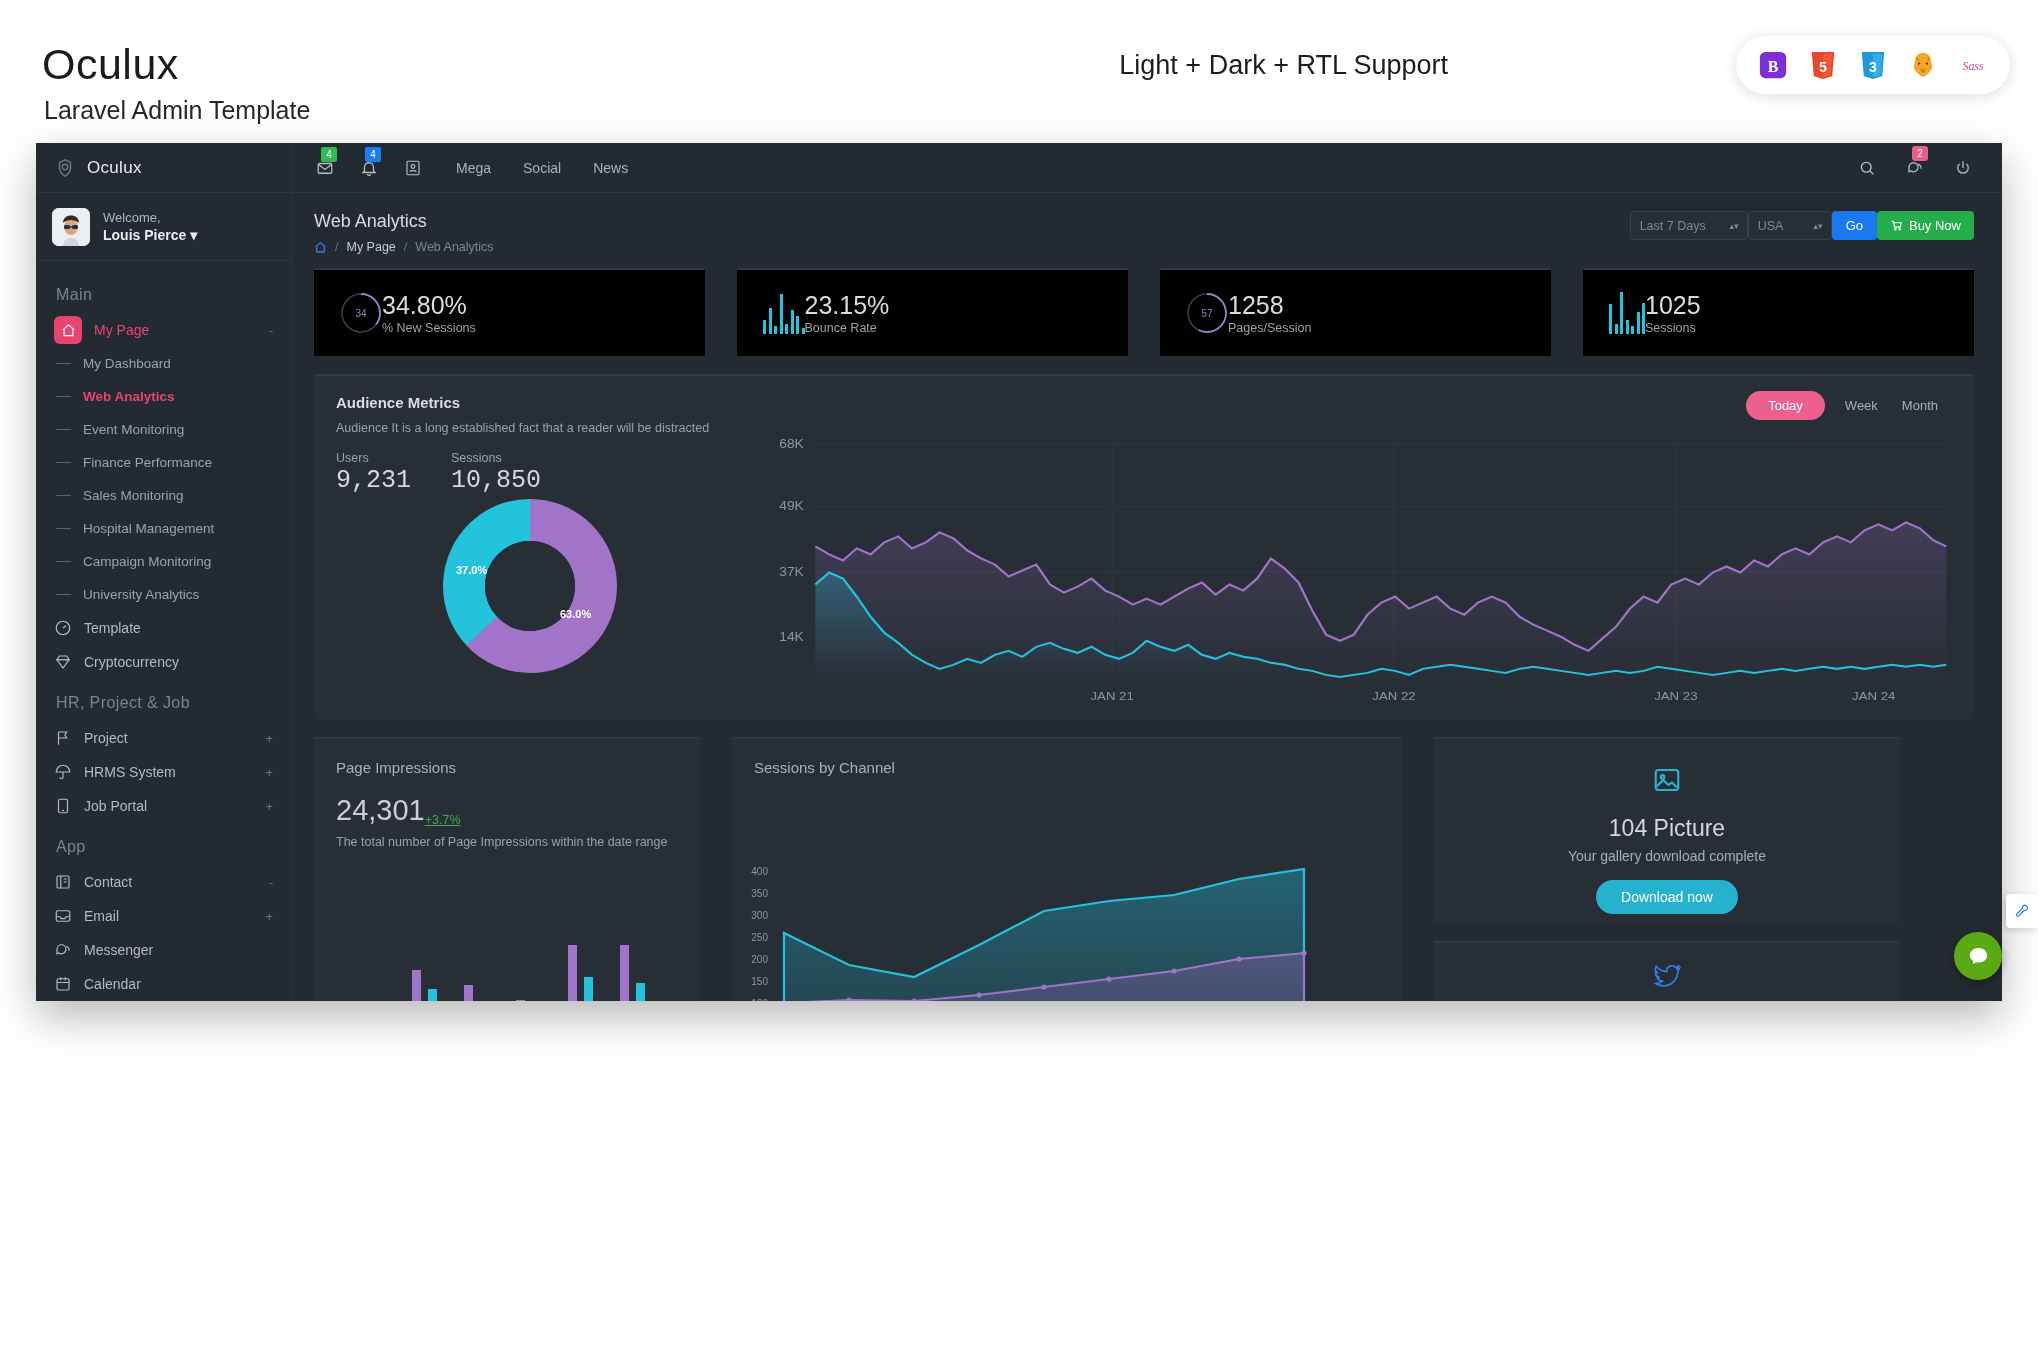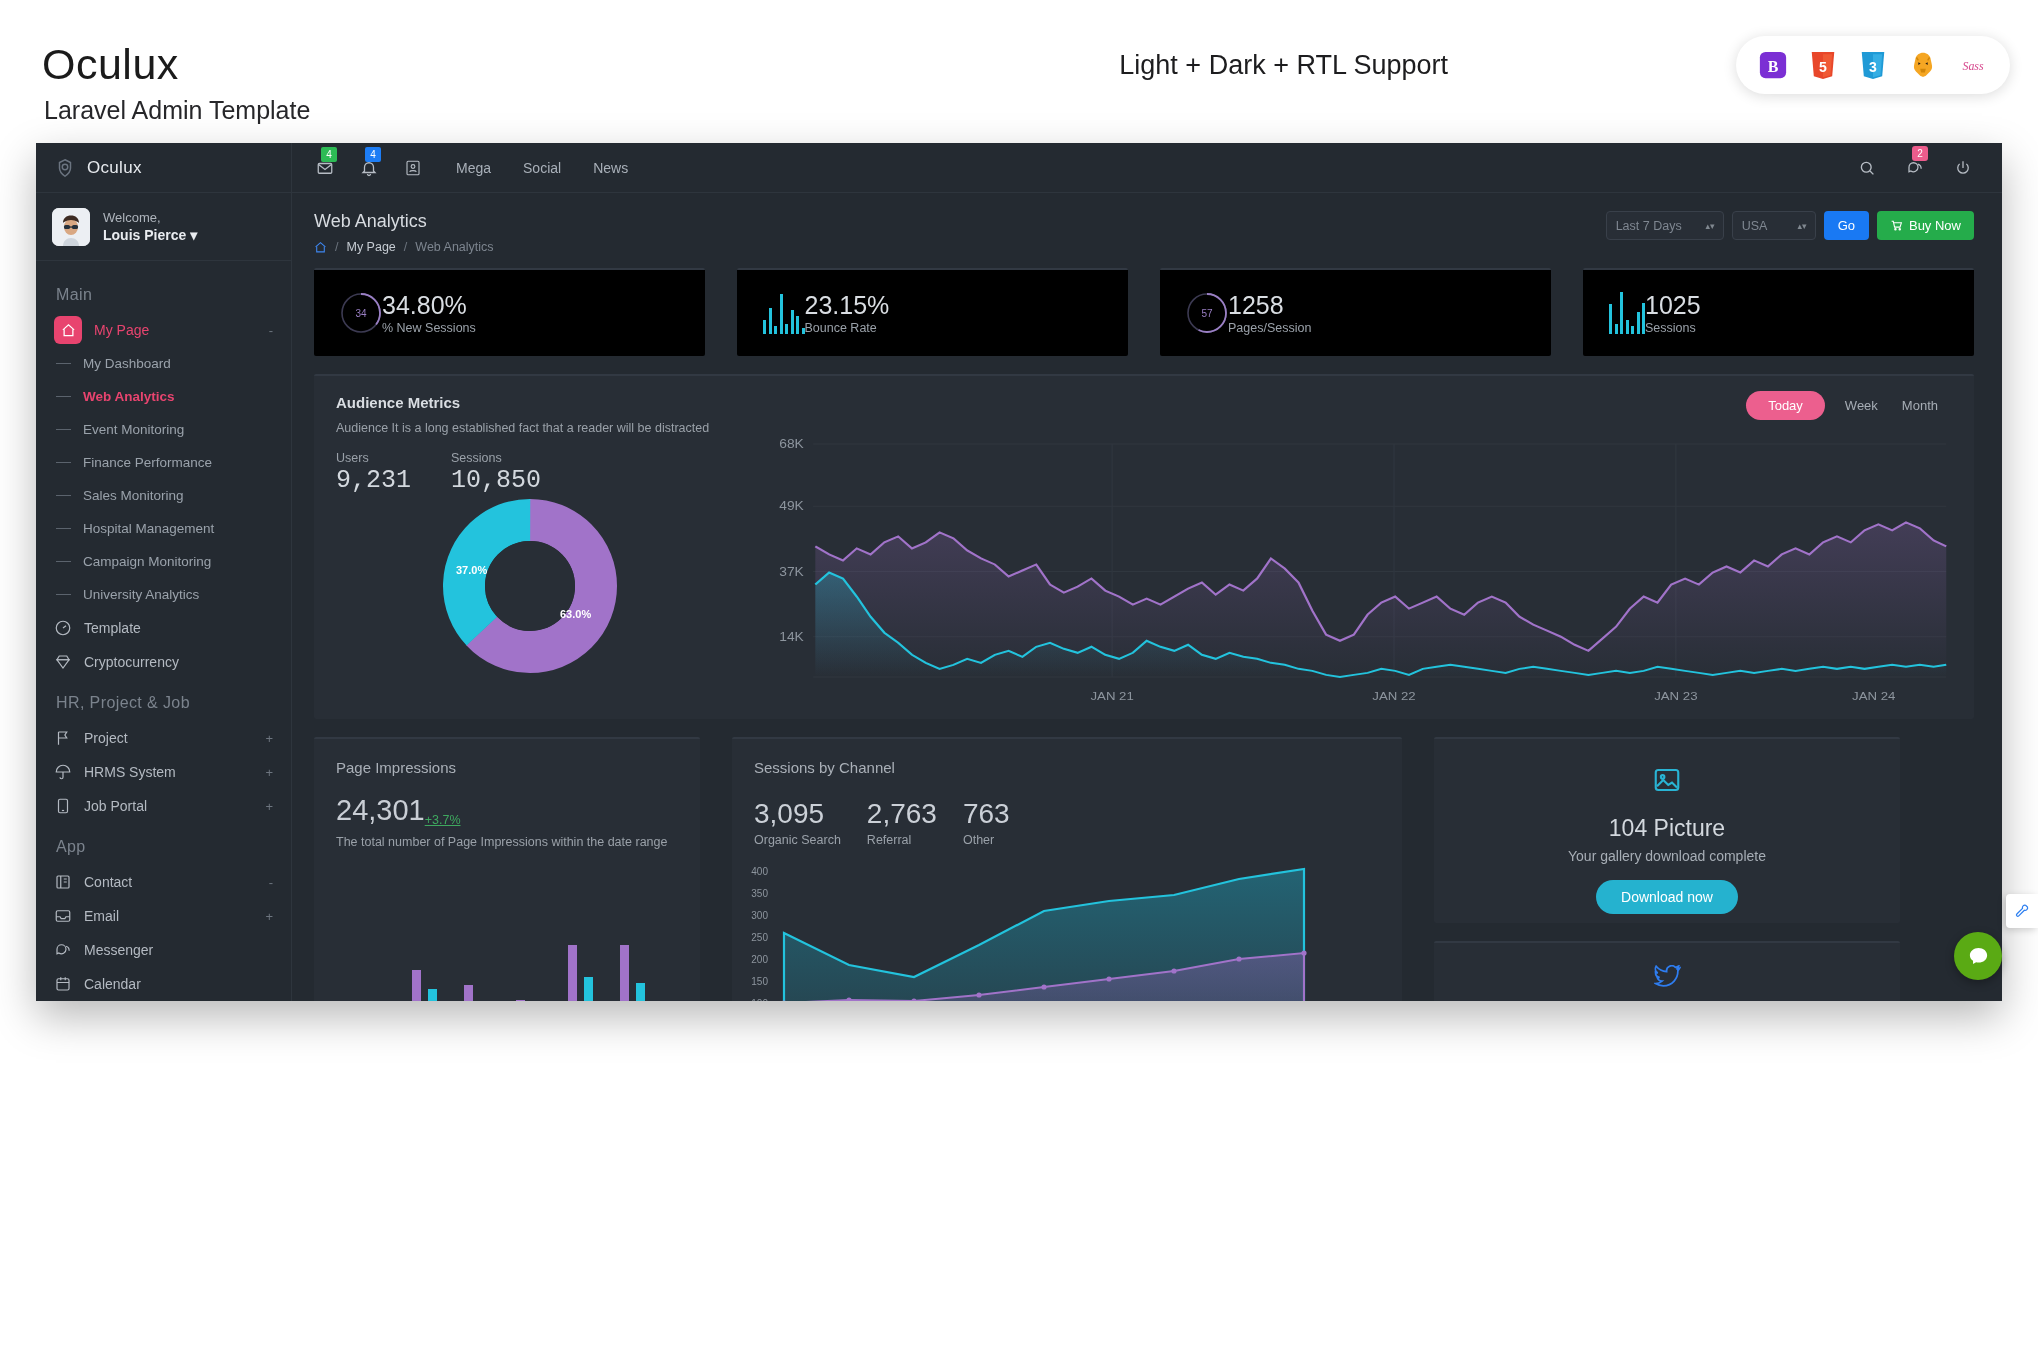--- a/index.html
+++ b/index.html
@@ -104,21 +104,21 @@
   .content { position: absolute; left: 256px; top: 50px; right: 0; bottom: 0;
              background: #242a31; overflow: hidden; }
 
   .pg-head { display: flex; align-items: flex-start; padding: 18px 28px 0 22px; }
   .pg-title { font-size: 18px; color: #d8dce1; }
   .crumbs { display: flex; align-items: center; gap: 8px; margin-top: 8px; font-size: 12.5px; }
   .crumbs .home { width: 13px; height: 13px; color: #3e86f0; }
   .crumbs .sep { color: #6c747e; }
   .crumbs .c1 { color: #c6ccd3; }
   .crumbs .c2 { color: #7d858f; }
-  .pg-tools { margin-left: auto; display: flex; align-items: center; gap: 8px; }
+  .pg-tools { margin-left: auto; display: flex; align-items: center; gap: 0; }
   .sel-box { height: 29px; width: 118px; border: 1px solid #39404a; border-radius: 4px;
              background: #282e36; color: #7f8791; font-size: 12.5px;
              display: flex; align-items: center; padding: 0 9px; position: relative; cursor: pointer; }
   .sel-box.narrow { width: 84px; }
   .sel-box .ar { position: absolute; right: 8px; font-size: 9px; line-height: 8px; color: #808890;
                  display:flex; flex-direction: column; }
   .btn-go { height: 29px; padding: 0 14px; background: #1979f3; color: #fff; font-size: 13px;
             border-radius: 4px; display: flex; align-items: center; cursor: pointer; }
   .btn-buy { height: 29px; padding: 0 13px; background: #25ac4b; color: #fff; font-size: 13px;
              border-radius: 4px; display: flex; align-items: center; gap: 6px; cursor: pointer; }
@@ -621,34 +621,20 @@
           <rect x="196" y="95" width="9" height="45" fill="#23c3dd"></rect>
           <rect x="232" y="18" width="9" height="122" fill="#a173c9"></rect>
           <rect x="248" y="50" width="9" height="90" fill="#23c3dd"></rect>
           <rect x="284" y="18" width="9" height="122" fill="#a173c9"></rect>
           <rect x="300" y="56" width="9" height="84" fill="#23c3dd"></rect>
         </svg>
       </div>
 
       <div class="card" style="width:670px; height:330px">
         <div class="c-title">Sessions by Channel</div>
-        <div class="chgroup">
-          <div>
-            <div class="ch-v">3,095</div>
-            <div class="ch-l">Organic Search</div>
-          </div>
-          <div>
-            <div class="ch-v">2,763</div>
-            <div class="ch-l">Referral</div>
-          </div>
-          <div>
-            <div class="ch-v">763</div>
-            <div class="ch-l">Other</div>
-          </div>
-        </div>
         <svg style="position:absolute;left:0;bottom:0;width:670px;height:200px" viewBox="0 0 670 200">
           <defs>
             <linearGradient id="aC" x1="0" y1="0" x2="0" y2="1">
               <stop offset="0%" stop-color="#1f8fa6" stop-opacity=".55"></stop>
               <stop offset="100%" stop-color="#1f8fa6" stop-opacity=".12"></stop>
             </linearGradient>
             <linearGradient id="aP" x1="0" y1="0" x2="0" y2="1">
               <stop offset="0%" stop-color="#7d5da1" stop-opacity=".5"></stop>
               <stop offset="100%" stop-color="#7d5da1" stop-opacity=".1"></stop>
             </linearGradient>

